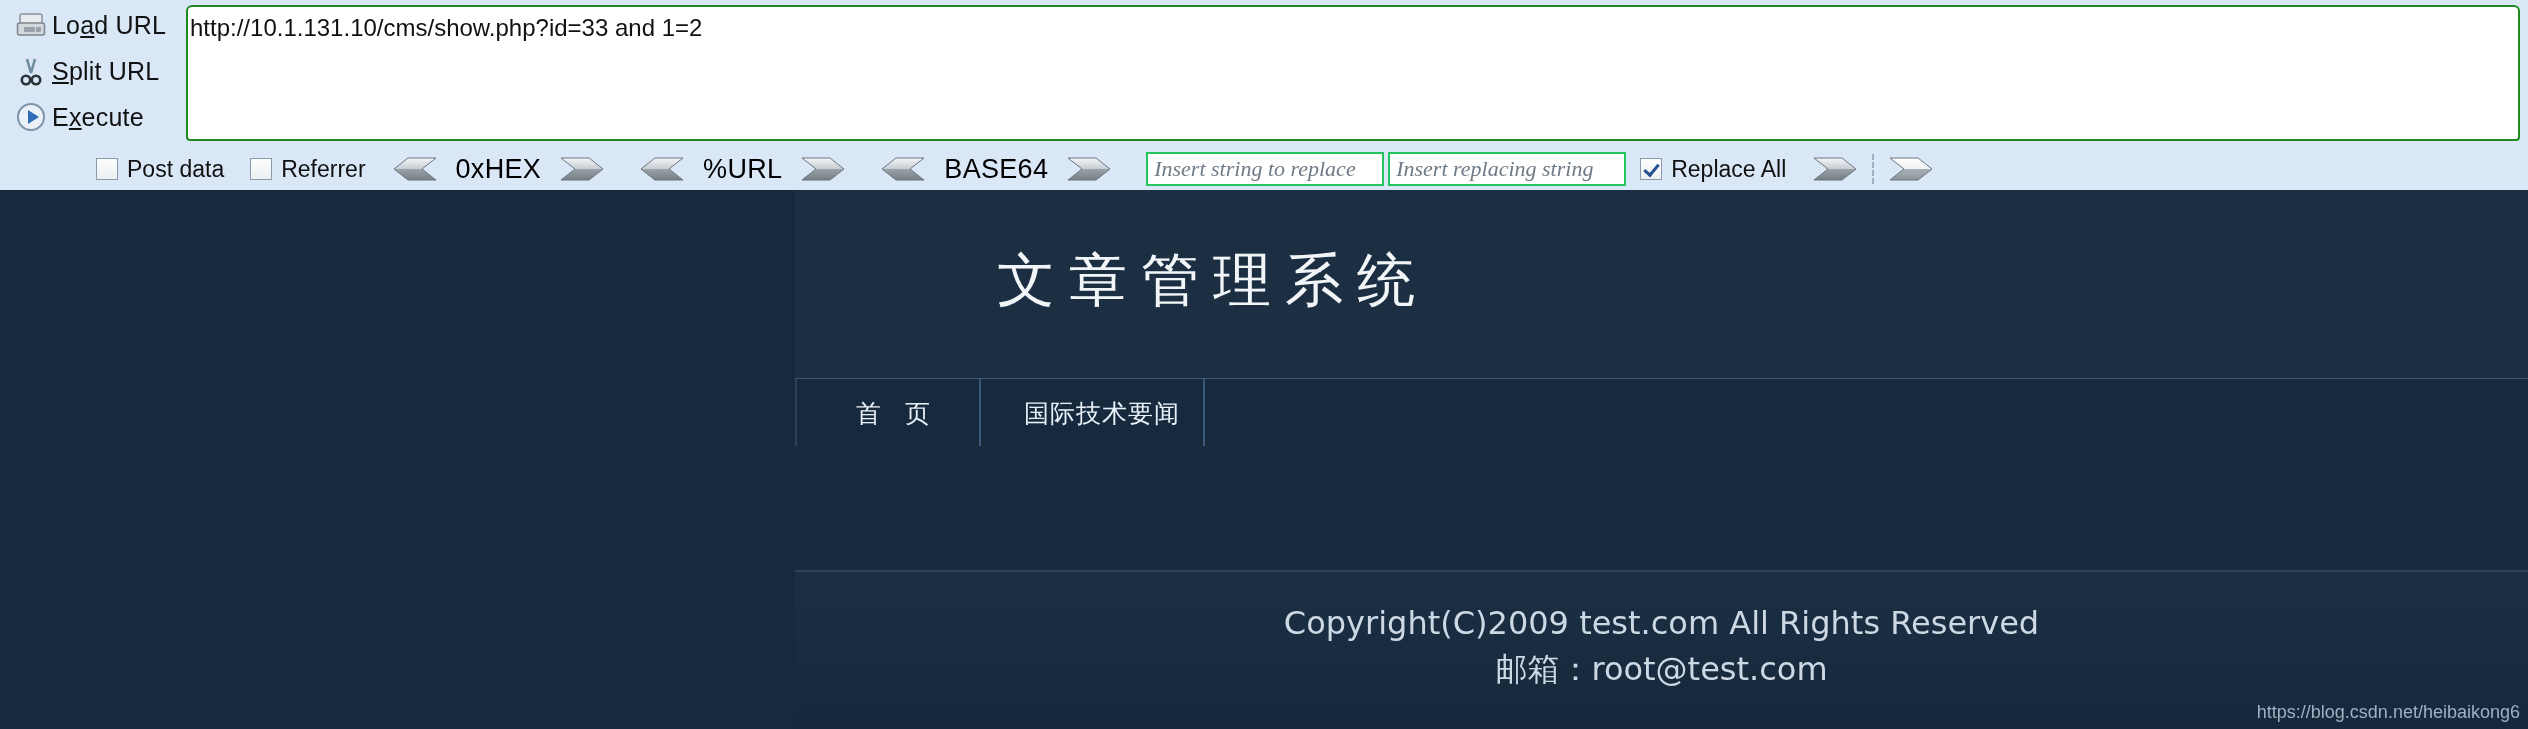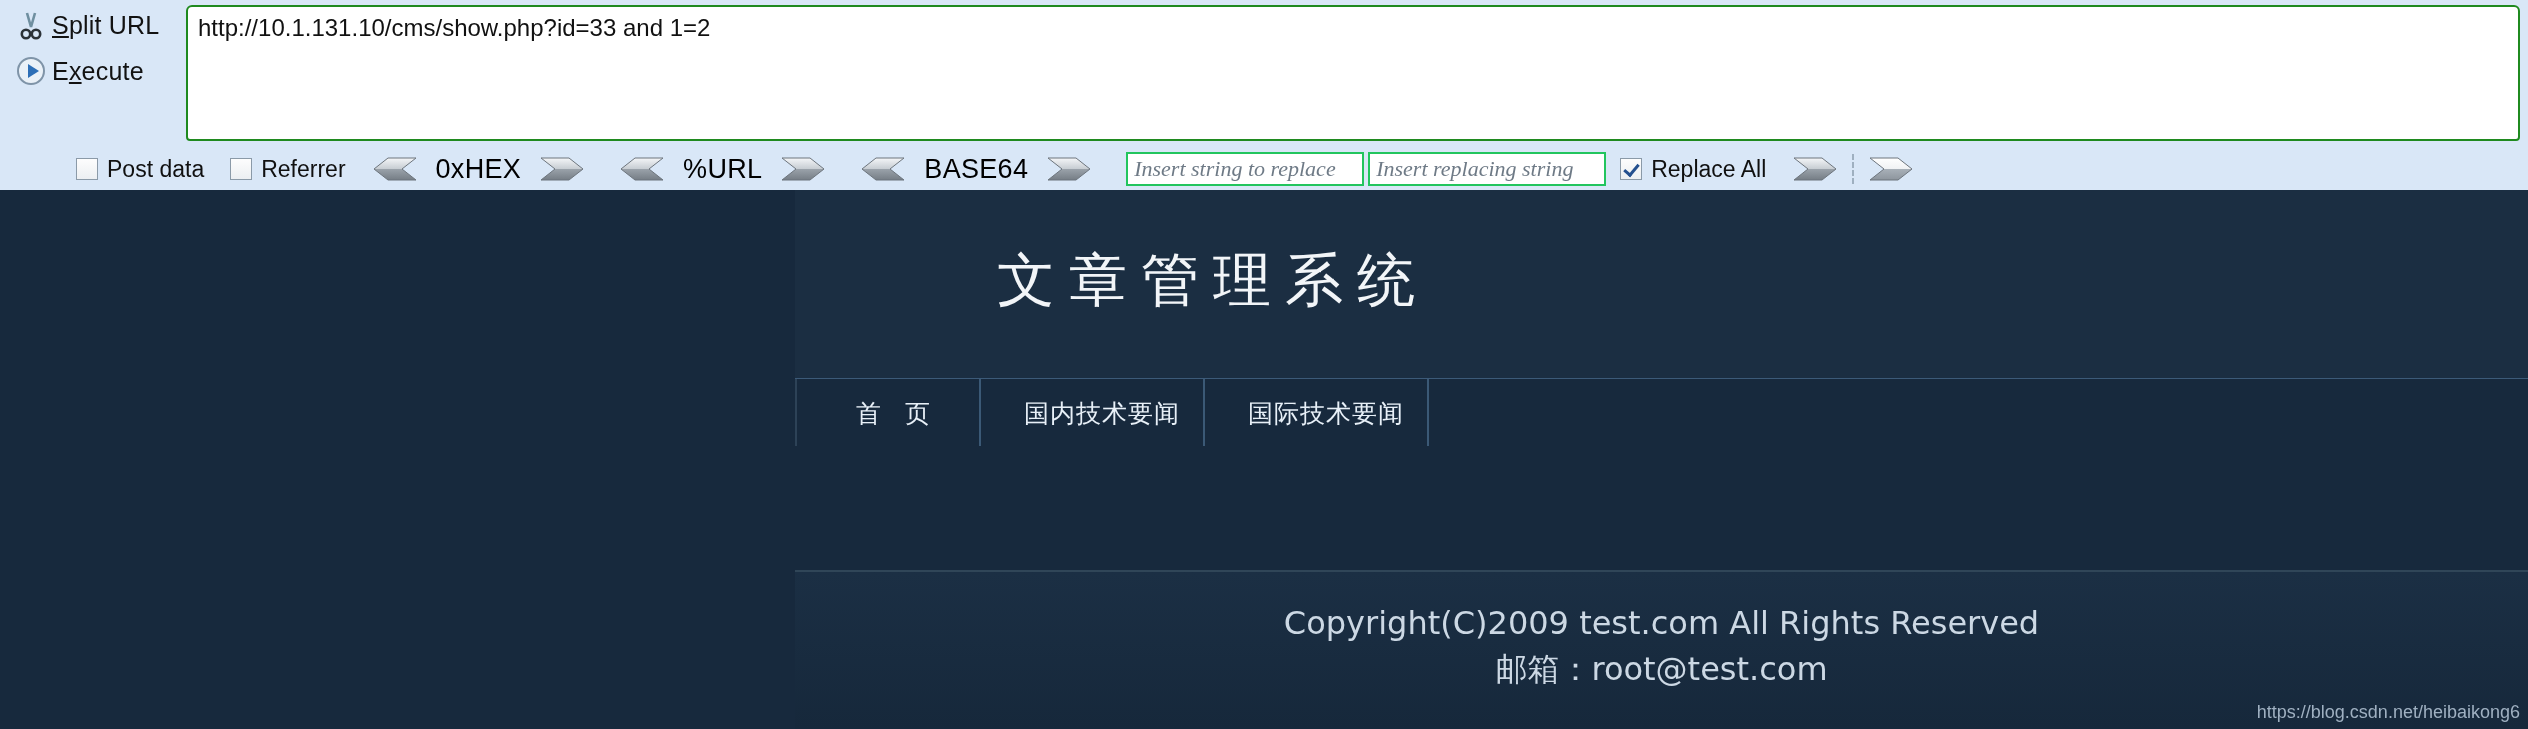--- a/index.html
+++ b/index.html
@@ -61,40 +61,40 @@
   .url-box {
     position: absolute;
     left: 186px;
     top: 5px;
     width: 2334px;
     height: 136px;
     background: #ffffff;
     border: 2px solid #1f8a1f;
     border-radius: 6px 6px 4px 4px;
     box-sizing: border-box;
-    padding: 6px 10px;
+    padding: 6px 2px;
     overflow: hidden;
   }
   .url-text {
     font-size: 24px;
     color: #111;
     line-height: 30px;
     white-space: pre;
     font-family: "Liberation Sans", sans-serif;
   }
 
   
   .hb-bottom {
     position: absolute;
     left: 0; top: 148px;
     width: 2224px;
     height: 42px;
     display: flex;
     align-items: center;
-    padding-left: 76px;
+    padding-left: 96px;
     box-sizing: border-box;
   }
   .cbx-wrap {
     display: flex;
     align-items: center;
     margin-right: 26px;
     white-space: nowrap;
   }
   .cbx {
     width: 22px; height: 22px;
@@ -294,20 +294,31 @@
 </style>
 </head>
 <body>
 
 <div class="hackbar">
 
   <div class="hb-top">
 
     <div class="hb-actions">
 
+      <div class="hb-action">
+        <span class="ico">
+          <svg width="30" height="26" viewBox="0 0 30 26">
+            <rect x="4" y="2" width="22" height="11" rx="2" fill="#e8ebee" stroke="#8b939b" stroke-width="1.5"></rect>
+            <rect x="1.5" y="11" width="27" height="12" rx="2" fill="#d2d7dc" stroke="#7d858d" stroke-width="1.5"></rect>
+            <rect x="8" y="15" width="11" height="5" rx="1" fill="#9aa3ab"></rect>
+            <rect x="20" y="15" width="5" height="5" rx="1" fill="#9aa3ab"></rect>
+          </svg>
+        </span>
+        <span class="lbl">Lo<u>a</u>d URL</span>
+      </div>
 
       <div class="hb-action">
         <span class="ico">
           <svg width="26" height="30" viewBox="0 0 26 30">
             <path d="M9 3 L13 17 M17 3 L13 17" stroke="#6f8fa0" stroke-width="2.6" fill="none"></path>
             <circle cx="8" cy="24" r="4.2" fill="none" stroke="#2b3238" stroke-width="2.6"></circle>
             <circle cx="18" cy="24" r="4.2" fill="none" stroke="#2b3238" stroke-width="2.6"></circle>
           </svg>
         </span>
         <span class="lbl"><u>S</u>plit URL</span>
@@ -451,21 +462,20 @@
 
   <div class="container">
 
     <div class="banner">
       <div class="site-title">文章管理系统</div>
     </div>
 
     <div class="navbar">
       <div class="navbar-inner">
         <div class="nav-item">首 页</div>
-        <div class="nav-item">国内技术要闻</div>
         <div class="nav-item">国际技术要闻</div>
       </div>
     </div>
 
     <div class="content-area"></div>
 
     <div class="footer">
       <div class="footer-line">Copyright(C)2009 test.com All Rights Reserved</div>
       <div class="footer-line">邮箱：root@test.com</div>
     </div>

